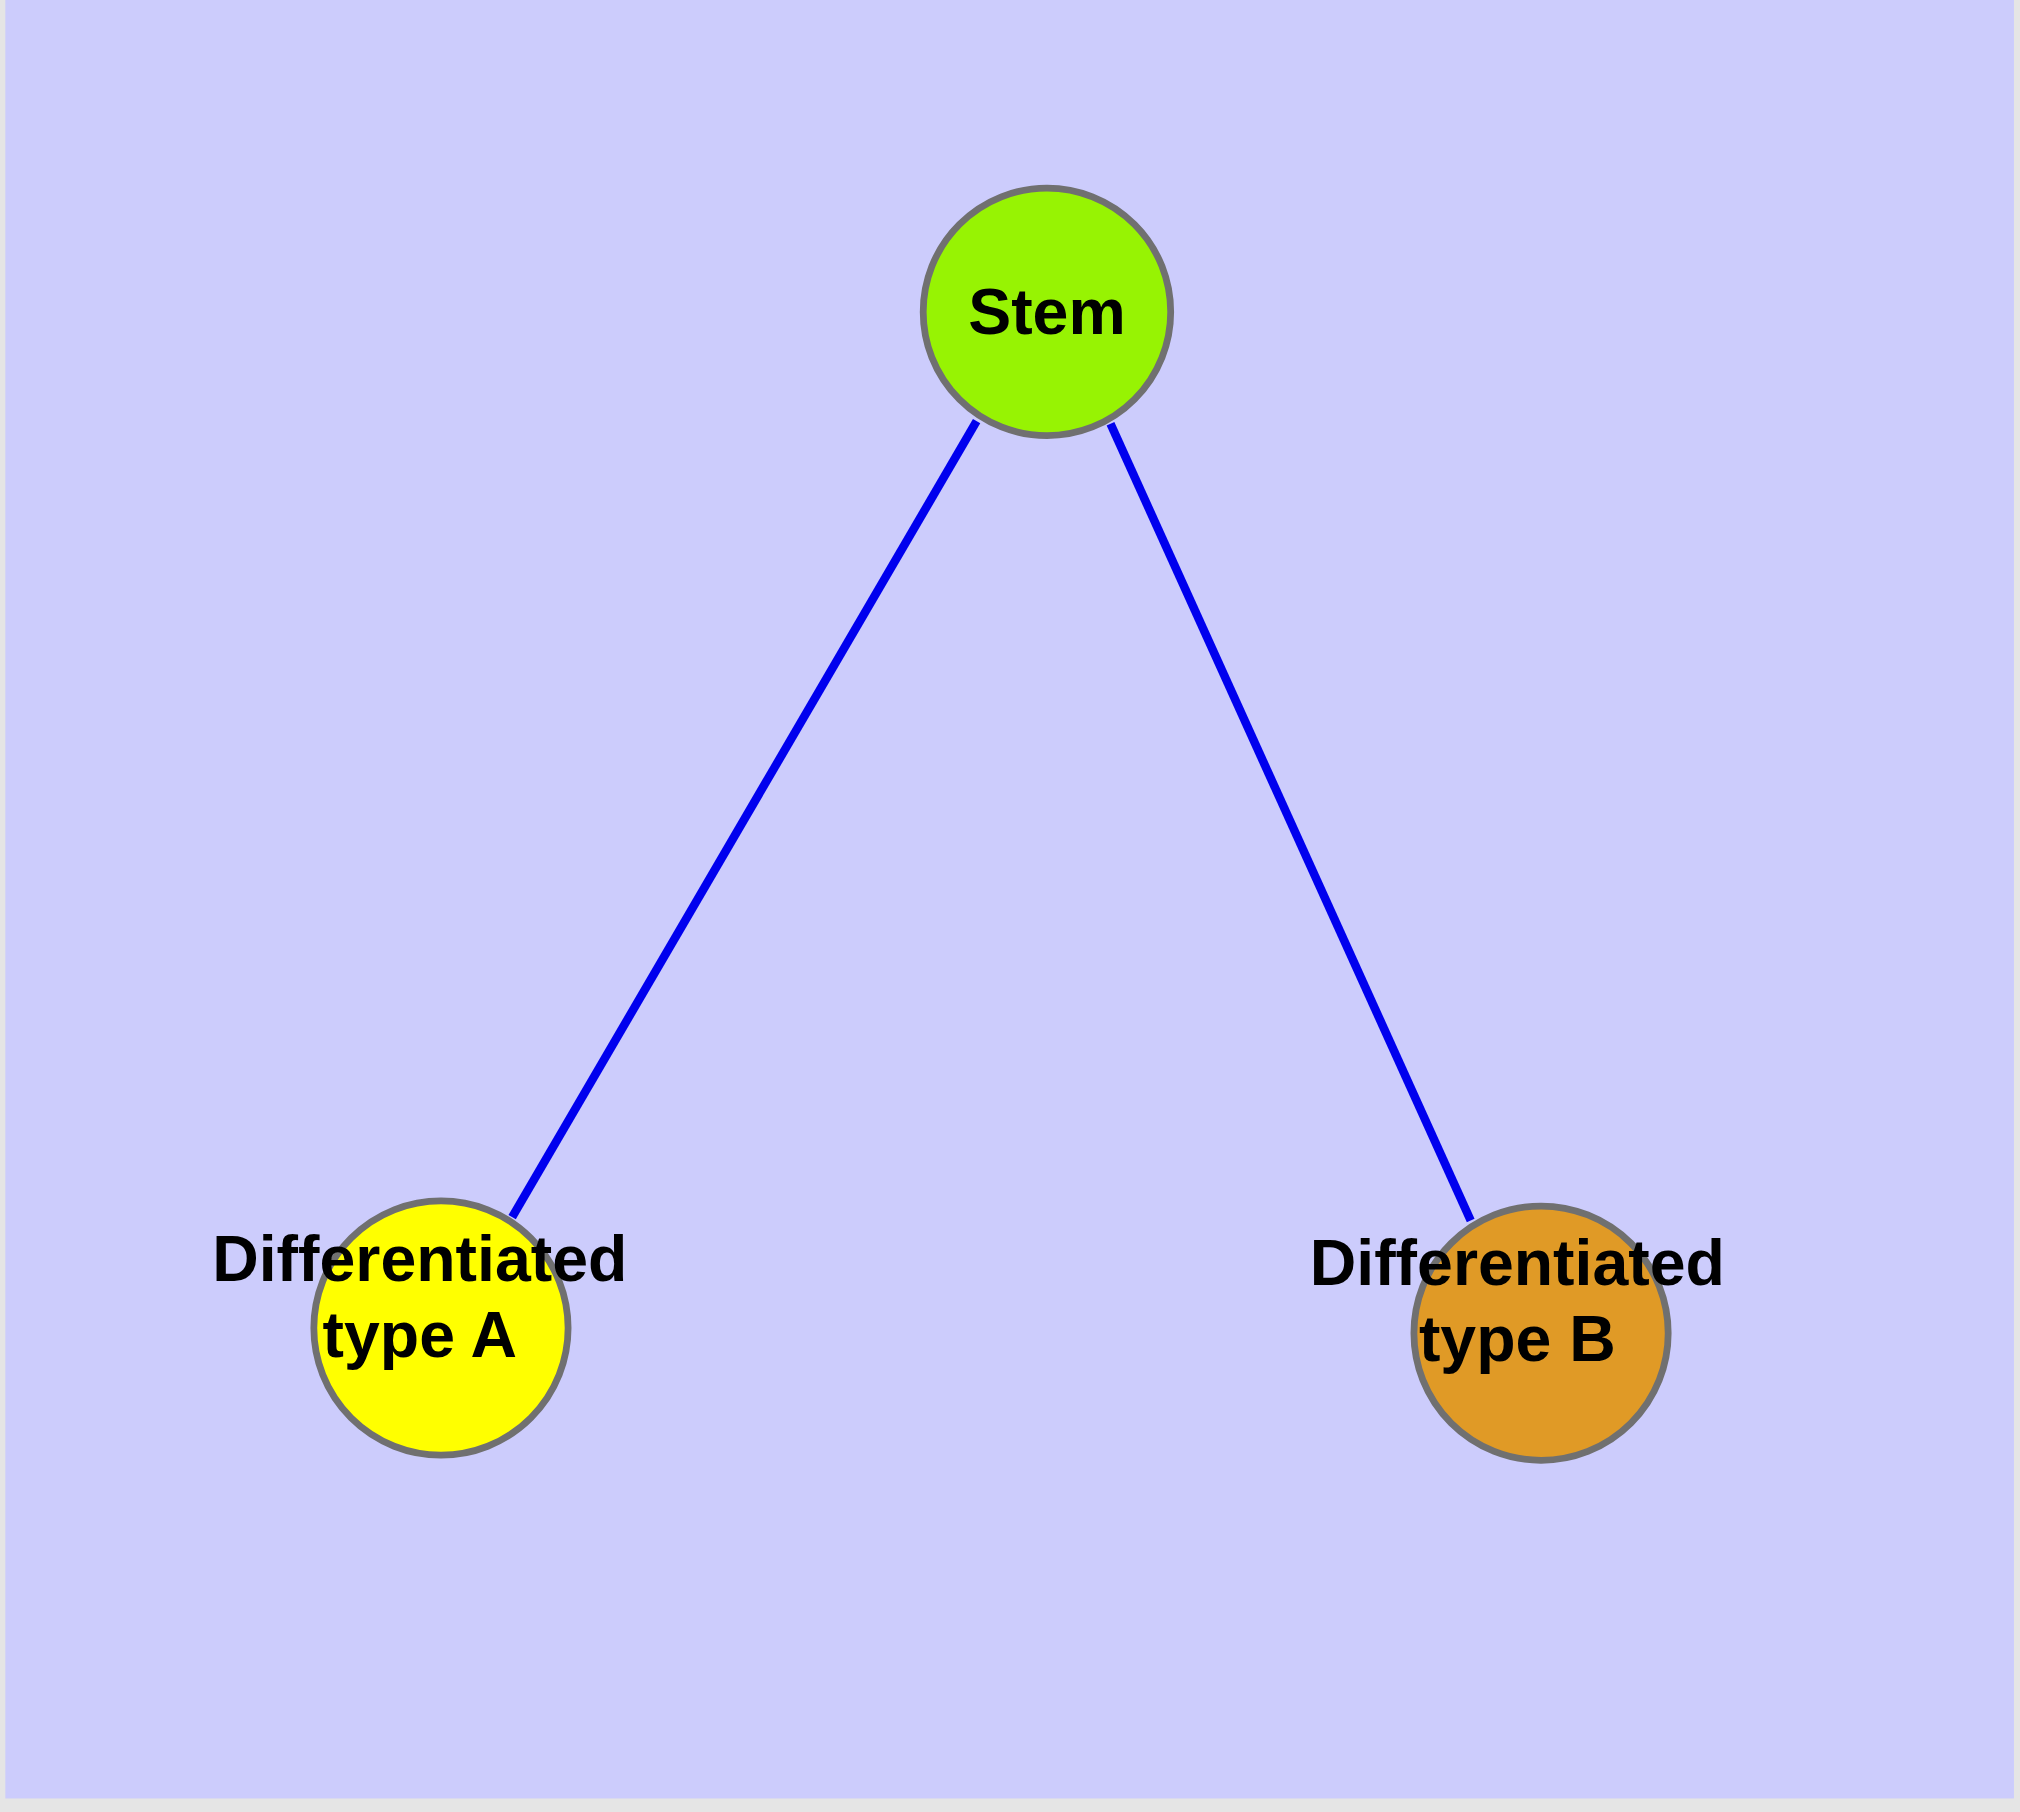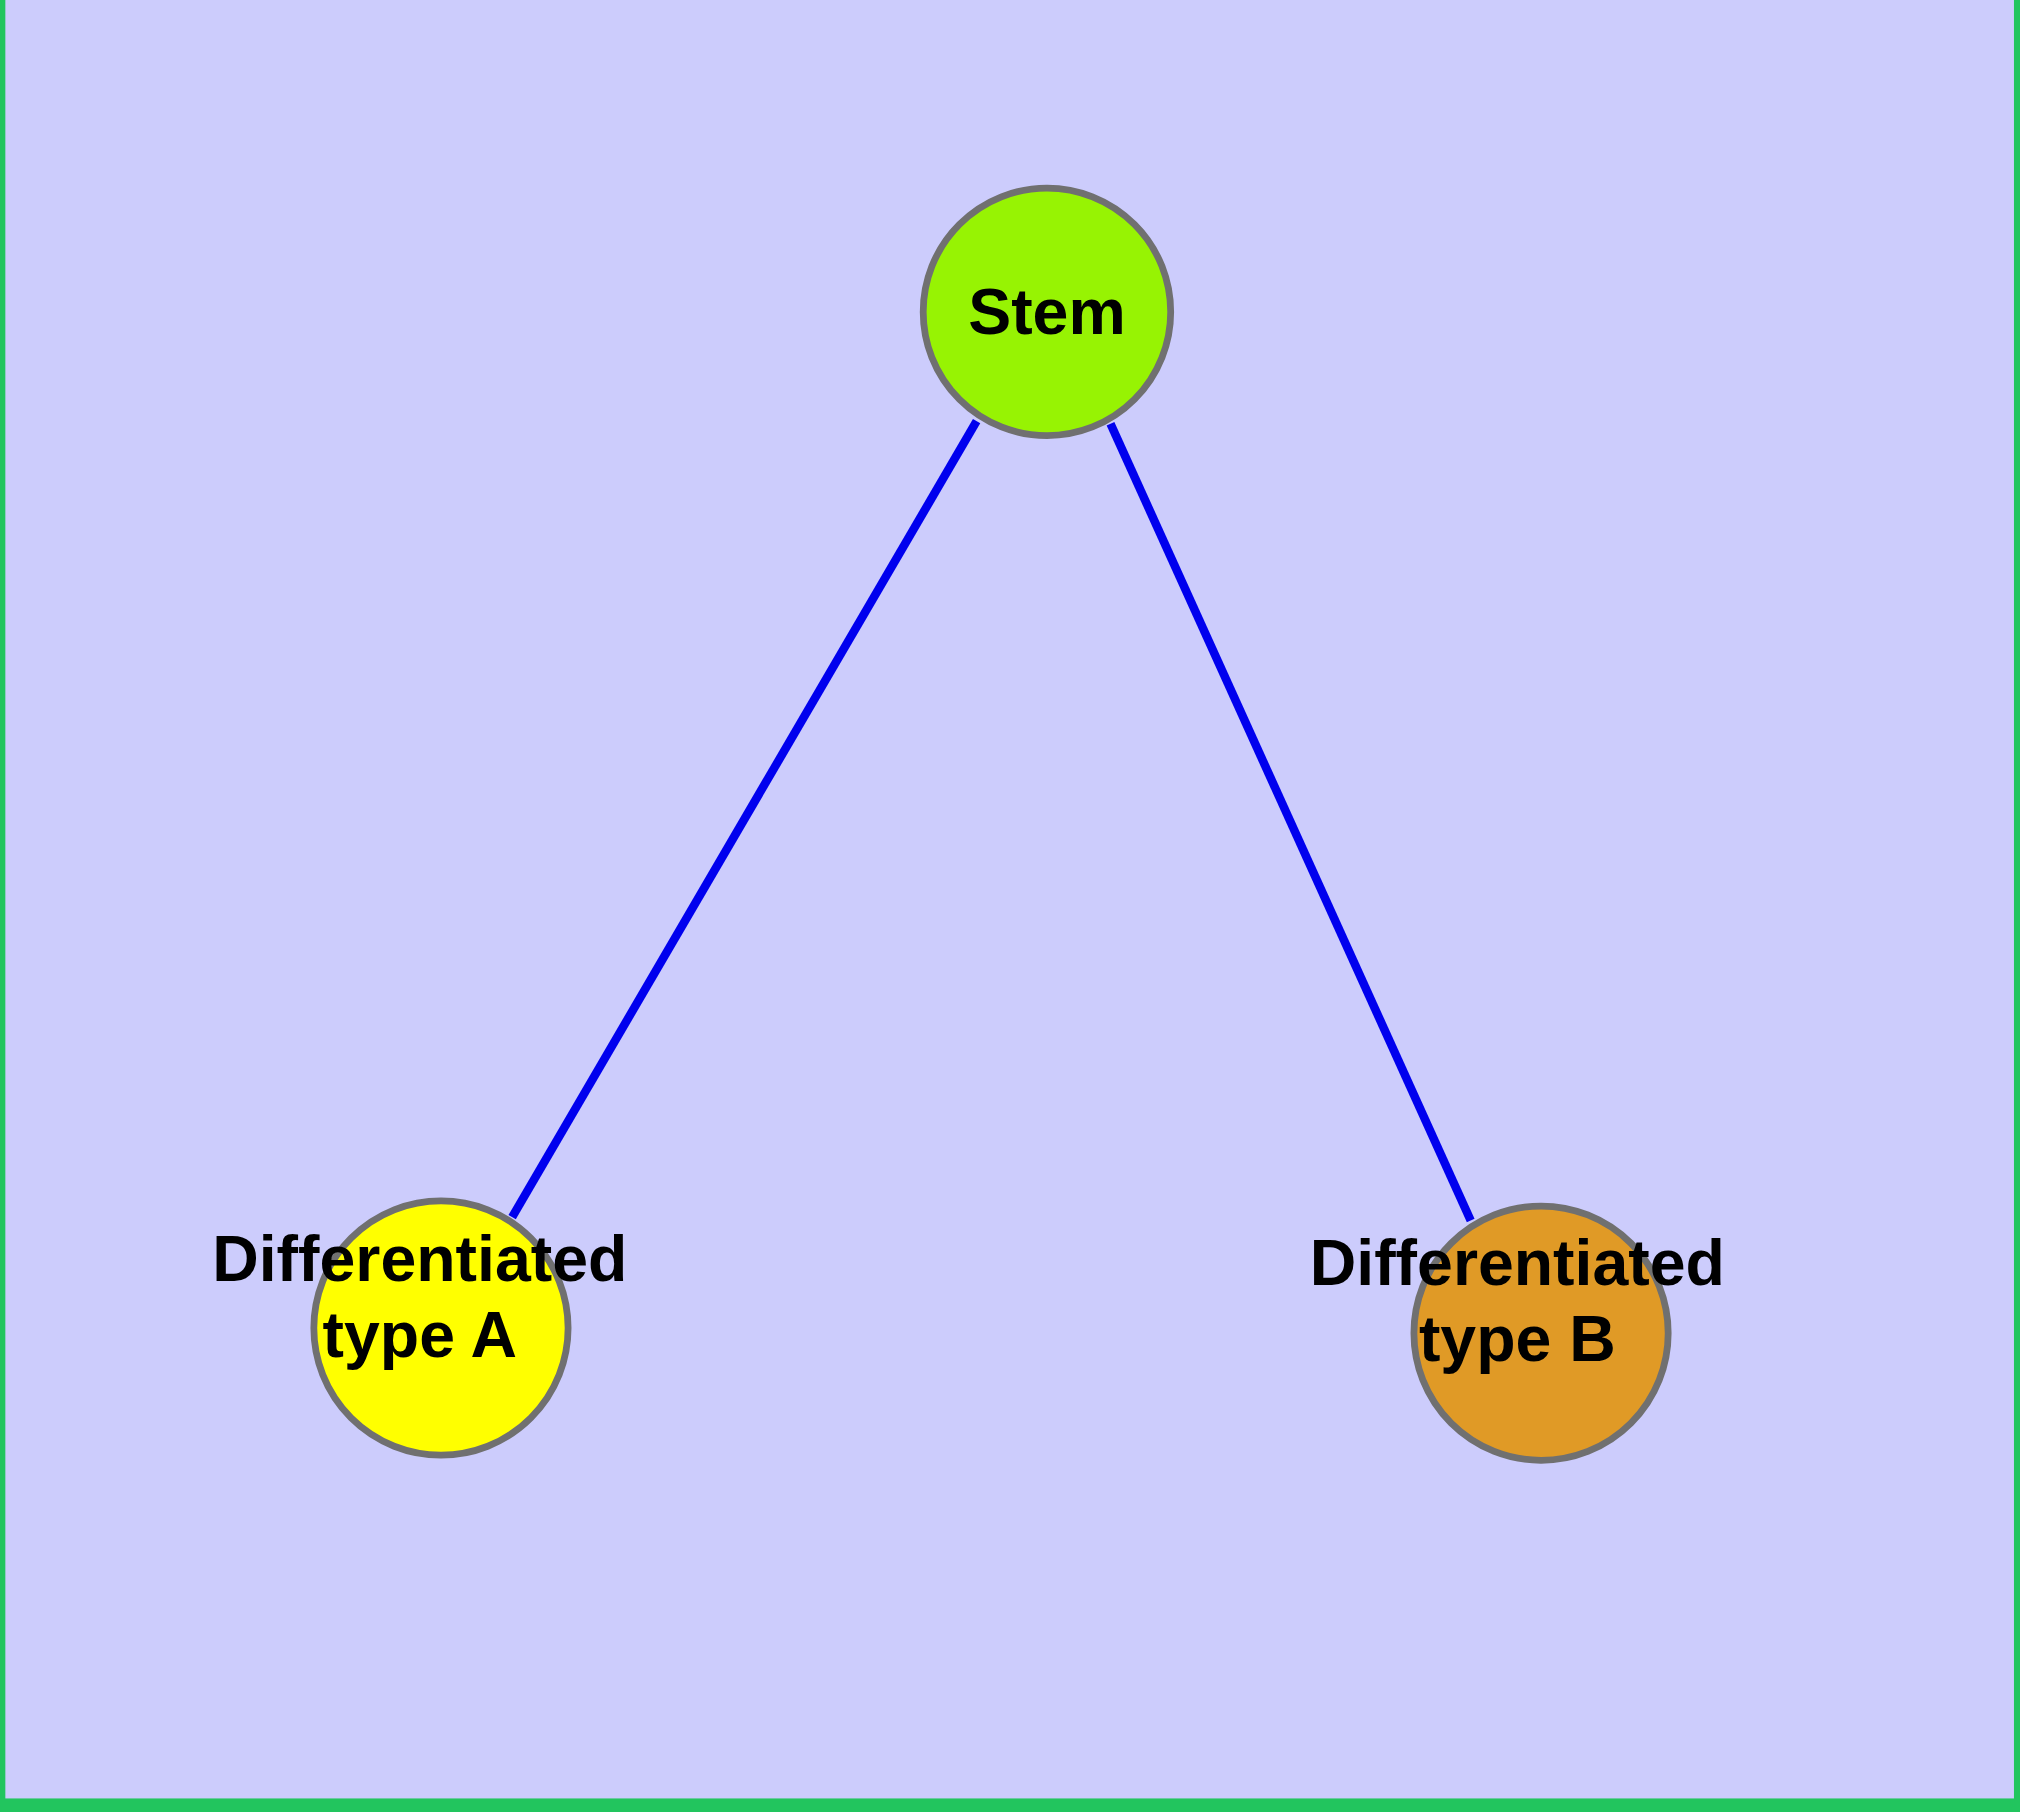--- a/index.html
+++ b/index.html
@@ -33,21 +33,21 @@
     fill: #000000;
     text-anchor: middle;
   }
   .edge-line {
     stroke-linecap: butt;
   }
 </style>
 </head>
 <body style="background: rgb(255, 255, 255);">
 
-<div id="stage" style="background: #22c55e;">
+<div id="stage" style="background: #e5e5e5;">
   <svg id="graph-svg" viewBox="0 0 2384 2138" xmlns="http://www.w3.org/2000/svg">
 
     <rect id="panel-rect" x="6" y="0" width="2370" height="2122" fill="#ccccfc"></rect>
 
     <g>
       <line class="edge-line" id="edge-0" x1="1152" y1="497" x2="604" y2="1436" stroke="#0000ee" stroke-width="10"></line>
       <line class="edge-line" id="edge-1" x1="1310" y1="500" x2="1735" y2="1440" stroke="#0000ee" stroke-width="10"></line>
     </g>
 
     <g>

